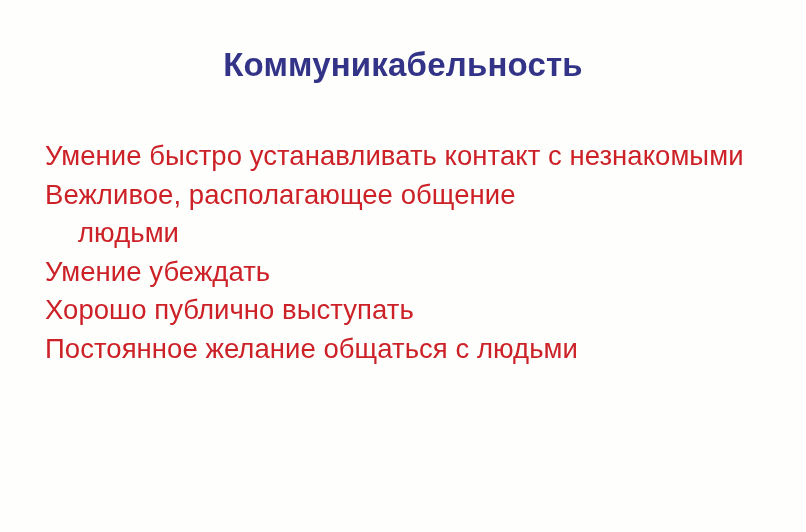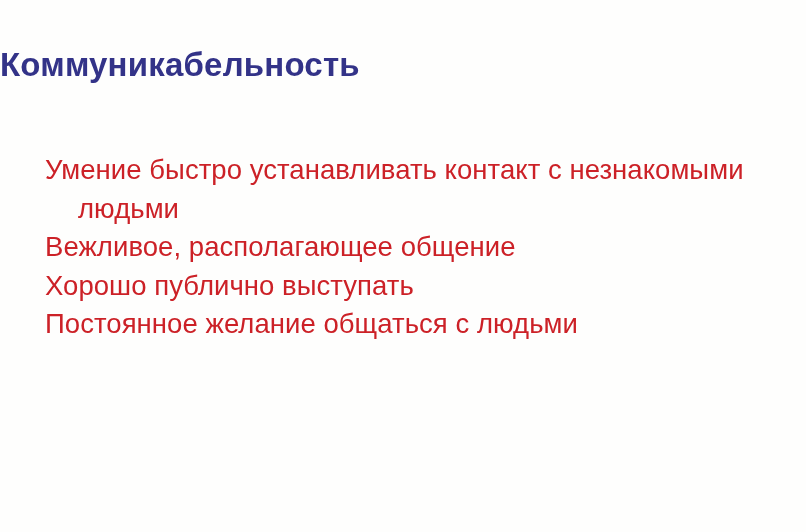--- a/index.html
+++ b/index.html
@@ -23,35 +23,35 @@
     background: #fefefd;
     box-sizing: border-box;
   }
 
   
   .slide-title {
     position: absolute;
     left: 0;
     top: 44px;
     width: 806px;
-    text-align: left;
+    text-align: center;
     color: #333388;
     font-family: "Liberation Sans", sans-serif;
     font-size: 33px;
     font-weight: bold;
     letter-spacing: 0.2px;
     line-height: 42px;
     white-space: nowrap;
   }
 
   
   .slide-body {
     position: absolute;
     left: 45px;
-    top: 151px;
+    top: 137px;
     width: 730px;
   }
 
   .body-line {
     color: #cc2127;
     font-family: "Liberation Sans", sans-serif;
     font-size: 27.5px;
     font-weight: normal;
     line-height: 38.5px;
     letter-spacing: 0.05px;
@@ -70,24 +70,25 @@
 <body>
 
 <div class="slide">
 
   <div class="slide-title">Коммуникабельность</div>
 
   <div class="slide-body">
 
     <div class="body-line">Умение быстро устанавливать контакт с незнакомыми</div>
 
+    <div class="body-line">Вежливое, располагающее общение</div>
+
     <div class="body-line indent-wrap">людьми</div>
 
-    <div class="body-line">Вежливое, располагающее общение</div>
-
+    <div class="body-line">Умение убеждать</div>
 
     <div class="body-line">Хорошо публично выступать</div>
 
     <div class="body-line">Постоянное желание общаться с людьми</div>
 
 
   </div>
 
 </div>
 

